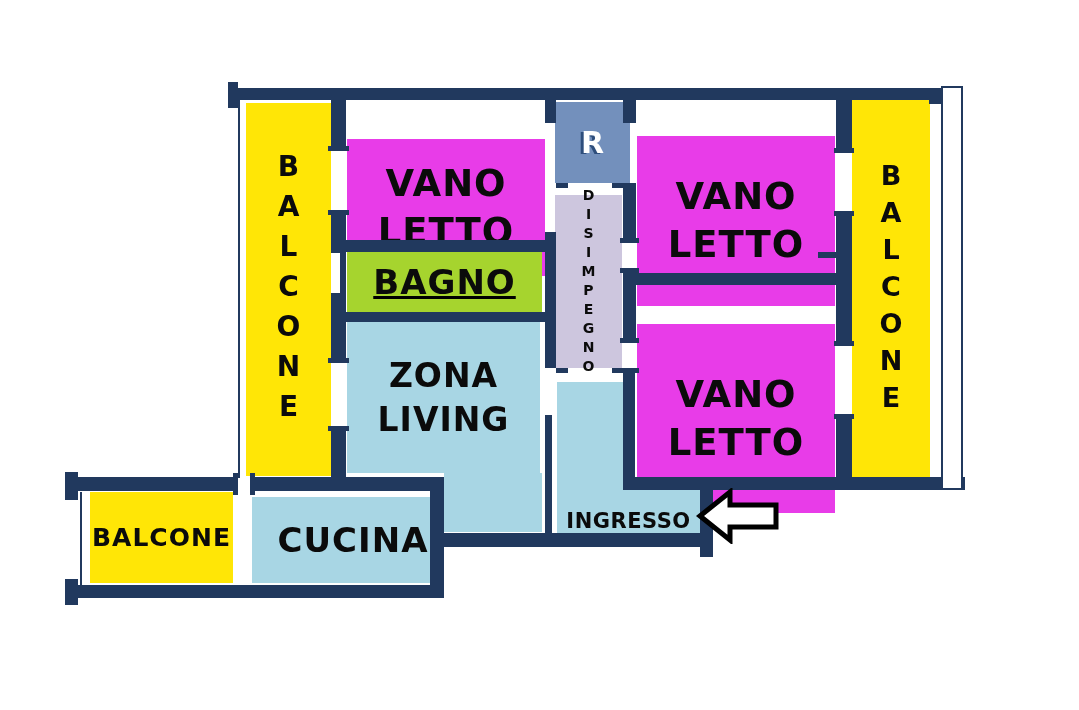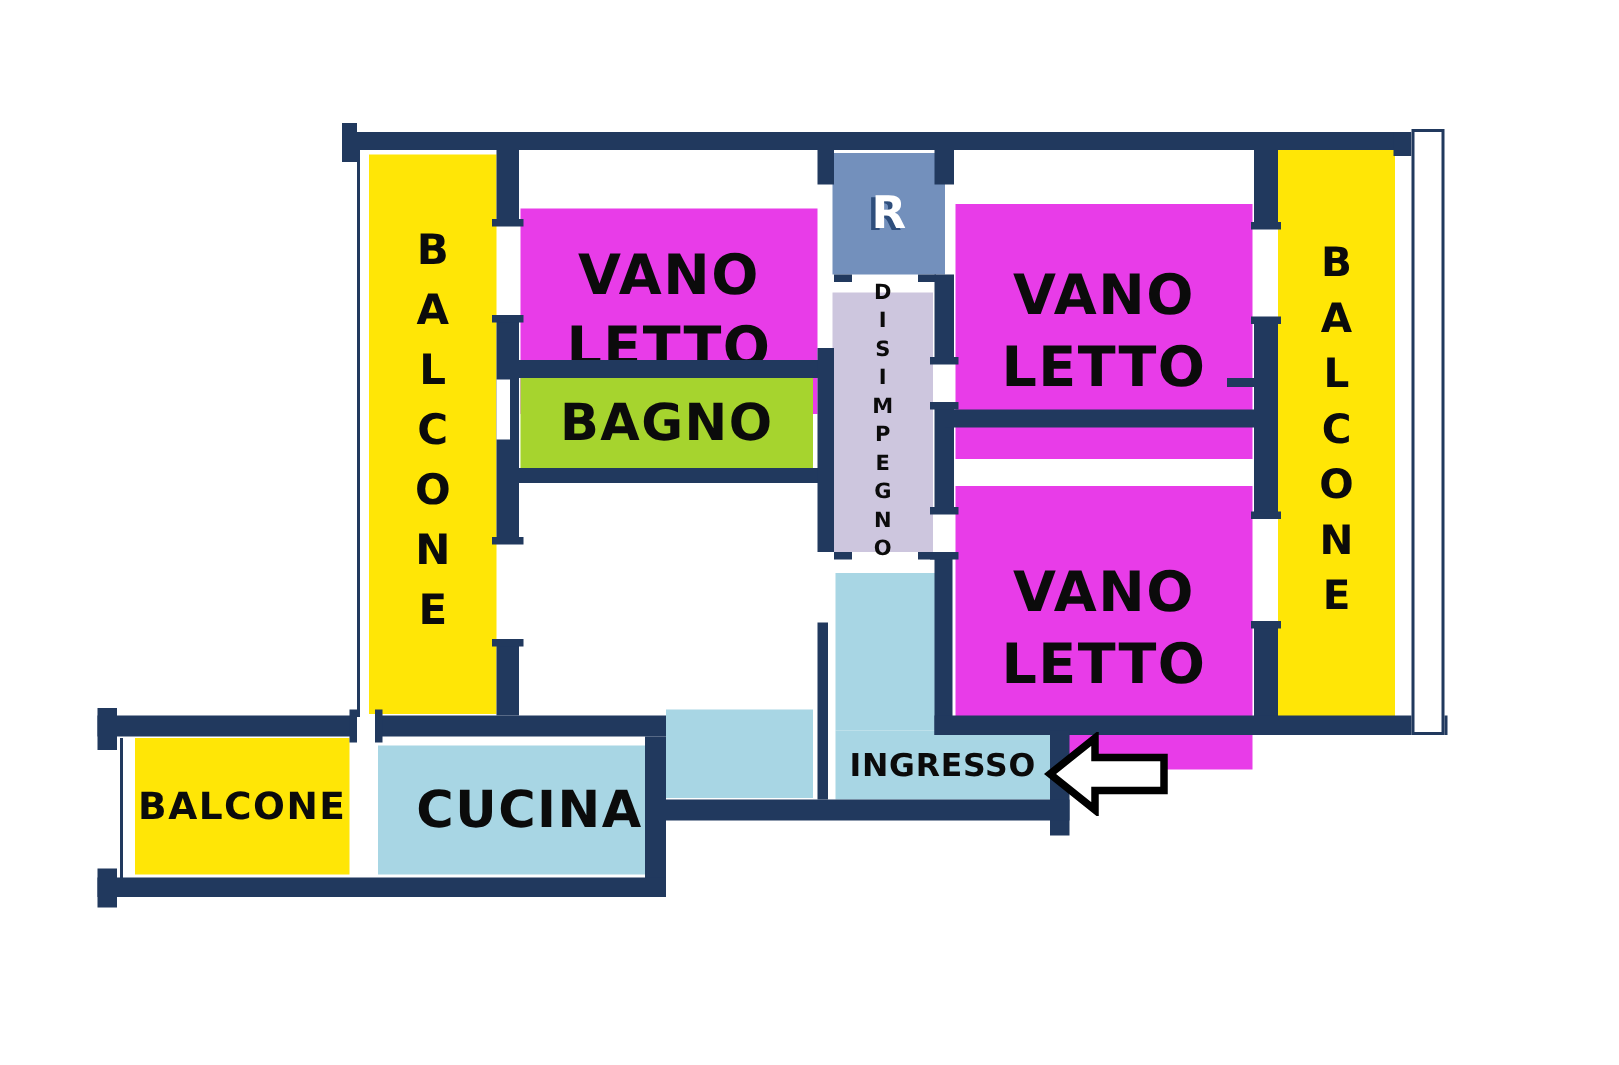--- a/index.html
+++ b/index.html
@@ -10,21 +10,21 @@
   .notch{position:absolute;background:#fff;}
   .rail{position:absolute;background:var(--wall,#21395E);}
   .rail-box{position:absolute;border:2px solid var(--wall,#21395E);background:#fff;}
   .room-label{font-weight:bold;color:var(--label-color,#0b0b0b);text-align:center;white-space:pre-line;}
   .bedroom{background:var(--bedroom-fill,#E83CE8);margin-top:36px;}
   .bathroom{background:var(--bathroom-fill,#A6D42E);}
   .living{background:var(--living-fill,#A8D6E4);}
   .balcony{background:var(--balcony-fill,#FFE606);}
   .hallway{background:var(--hallway-fill,#CDC6DE);}
   .riser{background:var(--riser-fill,#7390BC);}
-  .entrance{background:var(--entrance-fill,#A8D6E4);}
+  .entrance{background:var(--entrance-fill,#A8D6E4);align-items:flex-end;}
   .kitchen{background:var(--kitchen-fill,#A8D6E4);}
   .bedroom-label{font-size:37px;line-height:48px;letter-spacing:1px;}
   .bathroom-label{font-size:34px;letter-spacing:1px;}
   .living-label{font-size:33px;line-height:44px;letter-spacing:1px;}
   .kitchen-label{font-size:34px;letter-spacing:1px;}
   .balcony-bottom-label{font-size:25px;letter-spacing:1px;}
   .entrance-label{font-size:21px;letter-spacing:0.5px;}
   .riser-label{font-size:30px;color:var(--riser-label-color,#fff);text-shadow:-3px 1px 0 #2e4e7c;}
   .vlabel{writing-mode:vertical-rl;text-orientation:upright;}
   .balcony-left-label{font-size:28px;letter-spacing:7px;}
@@ -40,24 +40,28 @@
 
   <div class="room balcony" style="left:246px;top:103px;width:85px;height:373px;">
     <div class="room-label vlabel balcony-left-label">BALCONE</div>
   </div>
 
   <div class="room bedroom" style="left:347px;top:103px;width:198px;height:137px;">
     <div class="room-label bedroom-label">VANO
 LETTO</div>
   </div>
 
-  <div class="room bathroom" style="left:347px;top:252px;width:195px;height:60px;">
+  <div class="room bathroom" style="left:347px;top:252px;width:195px;height:60px;text-decoration:underline;">
     <div class="room-label bathroom-label">BAGNO</div>
   </div>
 
+  <div class="room living" style="left:347px;top:322px;width:193px;height:151px;">
+    <div class="room-label living-label">ZONA
+LIVING</div>
+  </div>
   <div class="room living" style="left:444px;top:473px;width:98px;height:59px;"></div>
 
   <div class="room riser" style="left:555px;top:102px;width:75px;height:81px;">
     <div class="room-label riser-label">R</div>
   </div>
 
   <div class="room hallway" style="left:555px;top:195px;width:67px;height:173px;">
     <div class="room-label vlabel hallway-label">DISIMPEGNO</div>
   </div>
 

